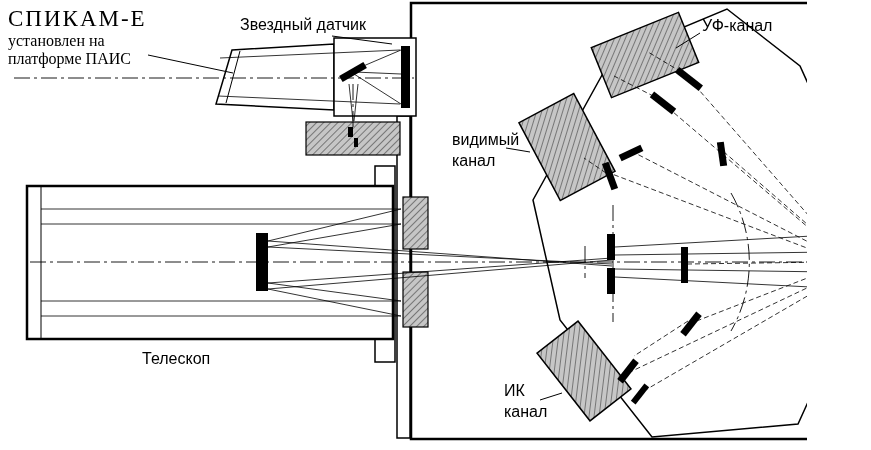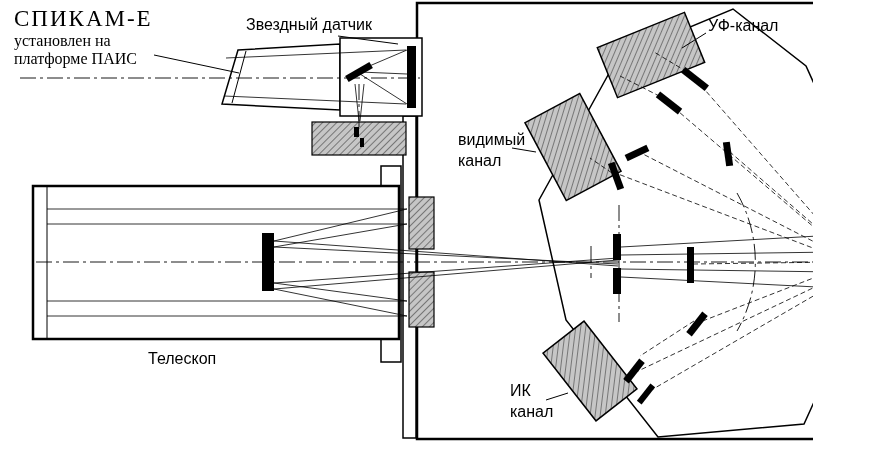--- a/index.html
+++ b/index.html
@@ -1,16 +1,16 @@
 <!DOCTYPE html>
 <html><head>
 <meta charset="utf-8">
 <style>
   html,body{margin:0;padding:0;background:#ffffff;}
-  .stage{position:relative;width:807px;height:450px;background:#ffffff;overflow:hidden;padding-left:6px;}
+  .stage{position:relative;width:807px;height:450px;background:#ffffff;overflow:hidden;}
   svg{display:block;}
   text{font-family:"Liberation Sans",sans-serif;font-size:16px;fill:#000;}
   .title-text{font-family:"Liberation Serif",serif;font-size:23px;letter-spacing:2px;}
   .sub-text{font-family:"Liberation Serif",serif;font-size:16px;}
   .outline{fill:#ffffff;stroke:#000;stroke-width:1.5;}
   .thick{stroke-width:2.5;}
   .ray{stroke:#000;stroke-width:0.8;fill:none;}
   .rayd{stroke:#000;stroke-width:0.8;fill:none;stroke-dasharray:5 3;}
   .axis{stroke:#000;stroke-width:0.9;fill:none;stroke-dasharray:16 4 3 4;}
   .ptr{stroke:#000;stroke-width:1;fill:none;}

